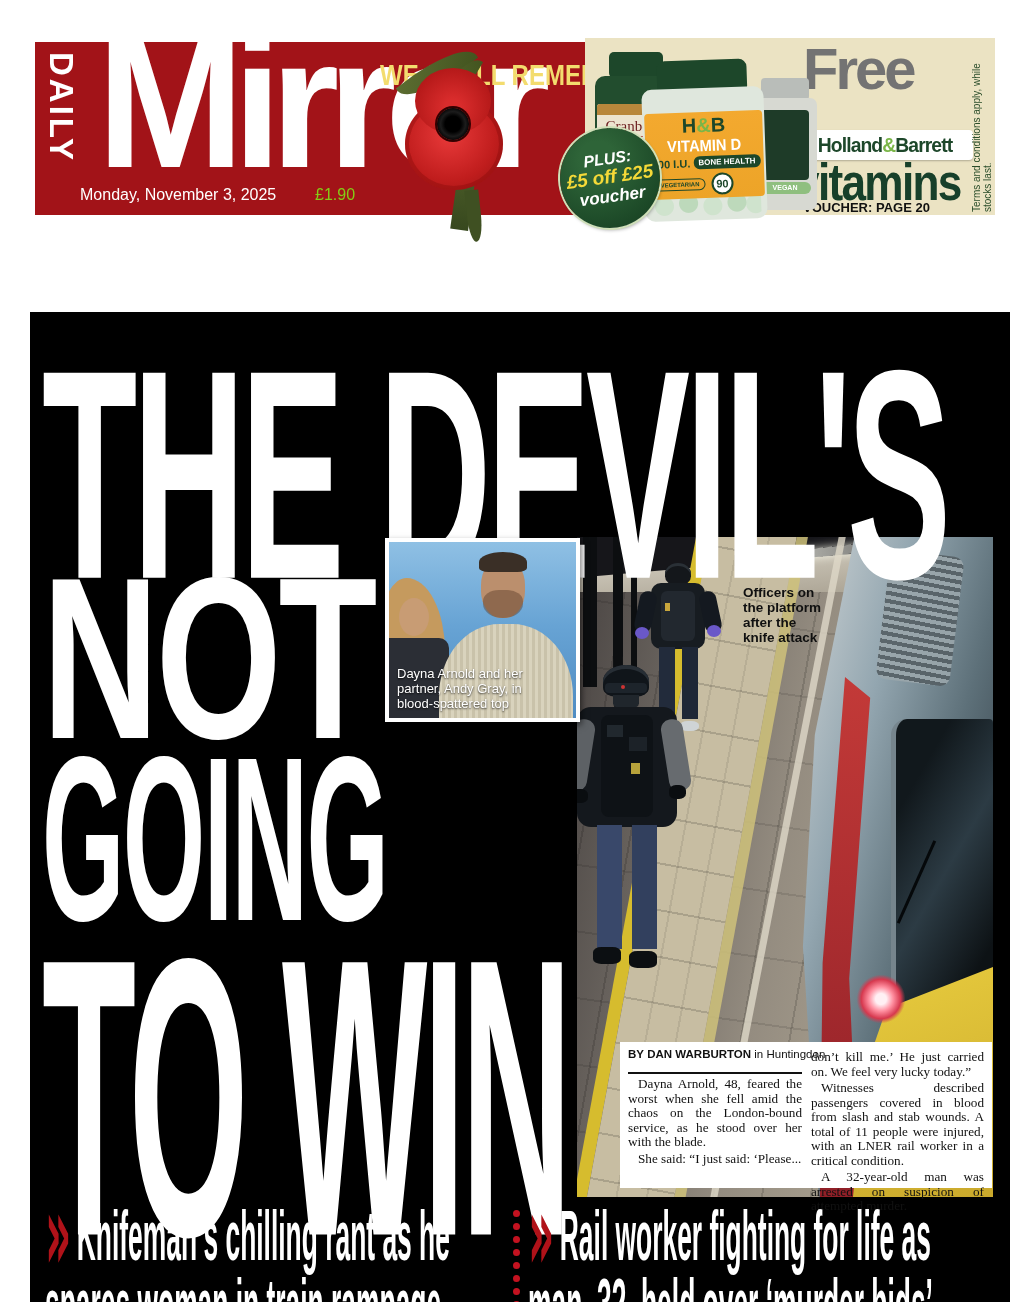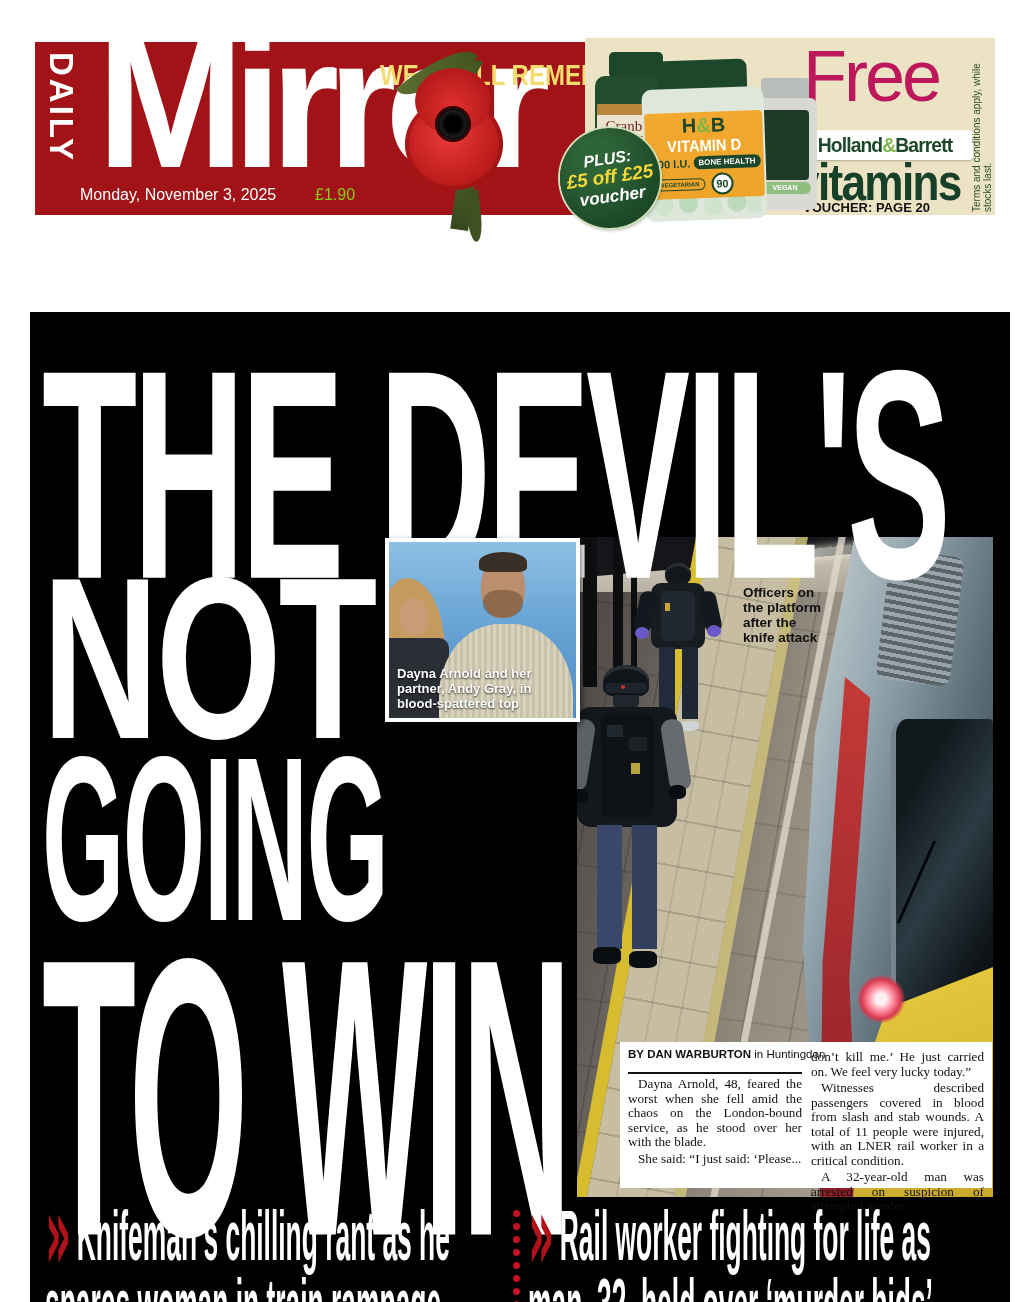--- a/index.html
+++ b/index.html
@@ -27,21 +27,21 @@
   .petal-low { position:absolute; left:12px; top:48px; width:98px; height:92px; border-radius:50%;
                background:radial-gradient(circle at 45% 40%, #e23535 10%, #c01d1d 60%, #9c1414 95%);
                box-shadow:inset 0 0 0 4px rgba(130,10,10,.35); }
   .petal-up { position:absolute; left:22px; top:18px; width:76px; height:66px; border-radius:50%;
               background:radial-gradient(circle at 50% 60%, #d92c2c 15%, #b31818 75%); }
   .poppy-center { position:absolute; left:44px; top:58px; width:32px; height:32px; border-radius:50%;
                   background:radial-gradient(circle, #000 35%, #1c1c1c 55%, #000 75%); box-shadow:0 0 0 2px #300; }
 
   
   .ad { position:absolute; left:585px; top:38px; width:410px; height:177px; background:#ebe3c3; }
-  .ad-free { position:absolute; left:218px; top:2px; color:#be185d; font-weight:normal; font-size:72px; letter-spacing:-3px; line-height:1; }
+  .ad-free { position:absolute; left:218px; top:2px; color:#737373; font-weight:bold; font-size:58px; letter-spacing:-3px; line-height:1; }
   .ad-brandbox { position:absolute; left:212px; top:92px; width:176px; height:30px; background:#fff; border-radius:4px;
                  display:flex; align-items:center; justify-content:center; box-shadow:0 1px 2px rgba(0,0,0,.25); }
   .ad-brand { color:#1d472a; font-weight:bold; font-size:21px; letter-spacing:-1px; transform:scaleX(.92); white-space:nowrap; }
   .ad-brand b { color:#7ab648; }
   .ad-vitamins { position:absolute; left:210px; top:118px; color:#17402a; font-weight:bold; font-size:52px;
                  letter-spacing:-2px; transform:scaleX(.85); transform-origin:left top; line-height:1; }
   .ad-voucher { position:absolute; left:218px; top:162px; color:#111; font-weight:bold; font-size:13px; }
   .ad-terms { position:absolute; right:2px; top:4px; height:170px; writing-mode:vertical-rl; transform:rotate(180deg);
               color:#2a4d2a; font-size:10px; }
   
@@ -182,21 +182,21 @@
                background:linear-gradient(180deg,#8fc0e4 0%, #67a3d4 48%, #4f8cc2 100%); }
   .in-hill { position:absolute; left:-12px; top:118px; width:92px; height:70px; background:#4a4f38; border-radius:50%; transform:rotate(-8deg); }
   .in-whair { position:absolute; left:-8px; top:36px; width:64px; height:122px; background:#c59a5e; border-radius:40% 60% 40% 40%; }
   .in-wface { position:absolute; left:10px; top:56px; width:30px; height:38px; background:#c89c74; border-radius:50%; }
   .in-wbody { position:absolute; left:-12px; top:96px; width:72px; height:84px; background:#2b2e35; border-radius:10px; }
   .in-sweater { position:absolute; left:50px; top:82px; width:134px; height:96px;
                 background:repeating-linear-gradient(90deg,#d9d3bd 0 3px,#c9c2aa 3px 6px); border-radius:45% 45% 0 0/75% 75% 0 0; }
   .in-mhead { position:absolute; left:92px; top:16px; width:44px; height:60px; background:#bb8f6d; border-radius:45%; }
   .in-mstubble { position:absolute; left:94px; top:48px; width:40px; height:28px; background:rgba(90,60,40,.45); border-radius:40% 40% 50% 50%; }
   .in-mhair { position:absolute; left:90px; top:10px; width:48px; height:20px; background:#3a2f26; border-radius:50% 50% 20% 20%; }
-  .inset-cap { position:absolute; left:8px; bottom:6px; color:#fff; font-weight:bold; font-size:13px; line-height:1.15;
+  .inset-cap { position:absolute; left:8px; bottom:6px; color:#fff; font-weight:normal; font-size:13px; line-height:1.15;
                text-shadow:0 1px 2px rgba(0,0,0,.8); }
 
   
   .article { position:absolute; left:590px; top:730px; width:372px; height:146px; background:#fff; z-index:5;
              padding:6px 8px; display:flex; gap:9px; }
   .col { width:174px; }
   .byline { font-size:11.5px; color:#111; border-bottom:2px solid #111; padding-bottom:12px; margin-bottom:3px; white-space:nowrap; }
   .byline b { font-weight:bold; }
   .intro { font-weight:bold; font-size:13.5px; line-height:1.12; color:#000; text-align:justify; }
   .serif { font-family:"Liberation Serif", serif; font-size:13.2px; line-height:1.1; color:#111; text-align:justify; margin-top:2px; }

